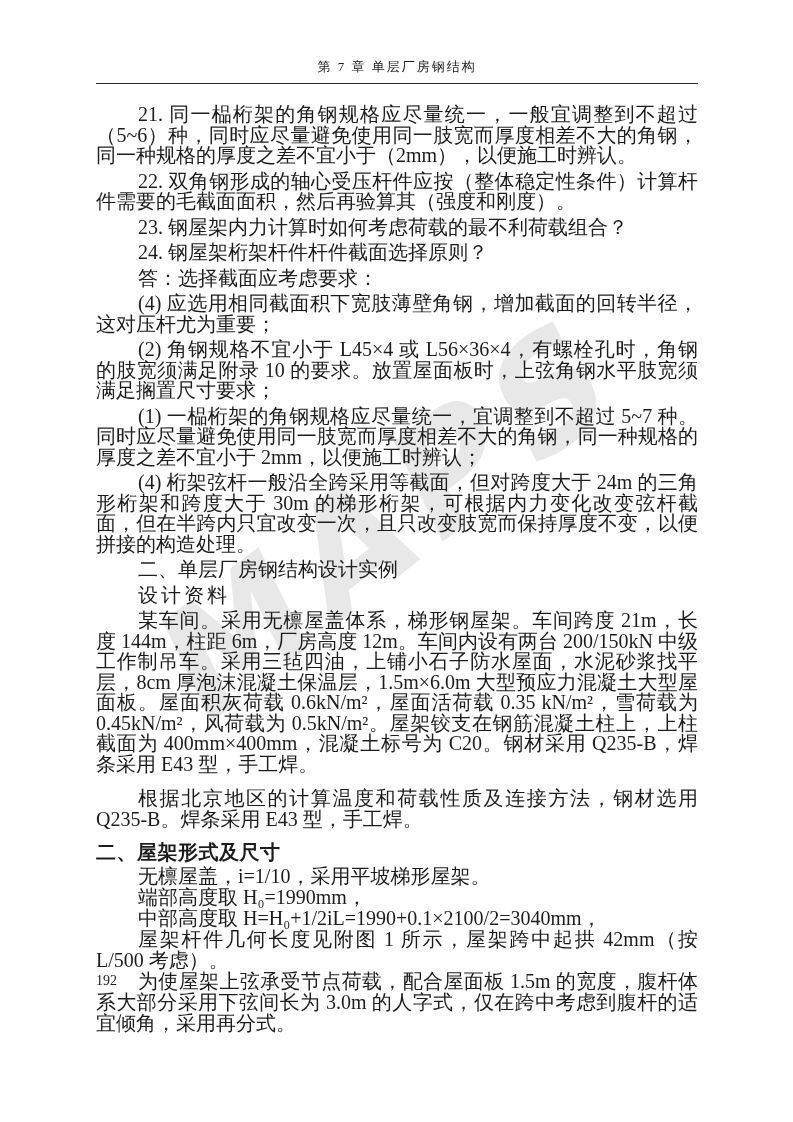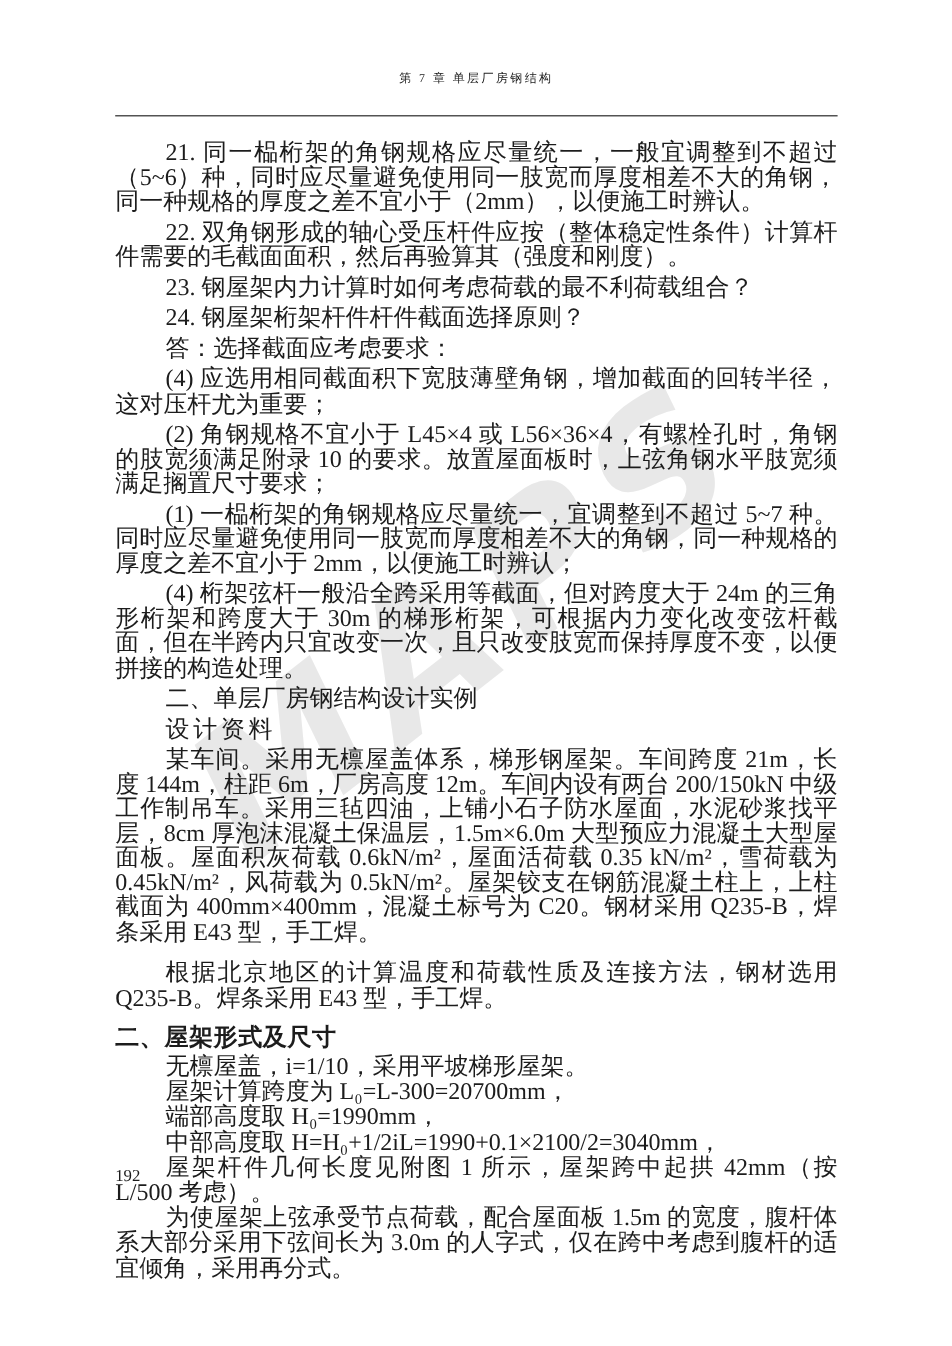--- a/index.html
+++ b/index.html
@@ -26,23 +26,23 @@
     opacity: 0.42;
     transform: rotate(-38deg) skewX(-12deg);
     transform-origin: 50% 50%;
     user-select: none;
     pointer-events: none;
     z-index: 0;
   }
   .content { position: absolute; left: 96px; top: 58px; width: 602px; z-index: 1; }
   .chapter-header {
     text-align: center;
-    font-size: 10px;
+    font-size: 13px;
     letter-spacing: 2px;
-    padding-bottom: 24px;
+    padding-bottom: 7px;
     border-bottom: 1.5px solid #2a2a2a;
     margin-bottom: 20px;
   }
   .body-text p {
     margin: 0 0 5px 0;
     font-size: 20px;
     line-height: 20.5px;
     text-align: justify;
     text-indent: 2.1em;
   }
@@ -95,21 +95,20 @@
       <p>二、单层厂房钢结构设计实例</p>
 
       <p class="design-title">设计资料</p>
 
       <p class="design-body">某车间。采用无檩屋盖体系，梯形钢屋架。车间跨度 21m，长度 144m，柱距 6m，厂房高度 12m。车间内设有两台 200/150kN 中级工作制吊车。采用三毡四油，上铺小石子防水屋面，水泥砂浆找平层，8cm 厚泡沫混凝土保温层，1.5m×6.0m 大型预应力混凝土大型屋面板。屋面积灰荷载 0.6kN/m²，屋面活荷载 0.35 kN/m²，雪荷载为 0.45kN/m²，风荷载为 0.5kN/m²。屋架铰支在钢筋混凝土柱上，上柱截面为 400mm×400mm，混凝土标号为 C20。钢材采用 Q235-B，焊条采用 E43 型，手工焊。</p>
 
       <p>根据北京地区的计算温度和荷载性质及连接方法，钢材选用 Q235-B。焊条采用 E43 型，手工焊。</p>
 
       <p class="section-heading">二、屋架形式及尺寸</p>
       <p class="truss-line">无檩屋盖，i=1/10，采用平坡梯形屋架。</p>
-      <p class="truss-line">屋架计算跨度为 L₀=L-300=20700mm，</p>
       <p class="truss-line">端部高度取 H₀=1990mm，</p>
       <p class="truss-line">中部高度取 H=H₀+1/2iL=1990+0.1×2100/2=3040mm，</p>
       <p class="truss-line">屋架杆件几何长度见附图 1 所示，屋架跨中起拱 42mm（按 L/500 考虑）。</p>
       <p class="truss-line">为使屋架上弦承受节点荷载，配合屋面板 1.5m 的宽度，腹杆体系大部分采用下弦间长为 3.0m 的人字式，仅在跨中考虑到腹杆的适宜倾角，采用再分式。</p>
     </div>
 
   </div>
 
   <div class="page-number">192</div>
 

